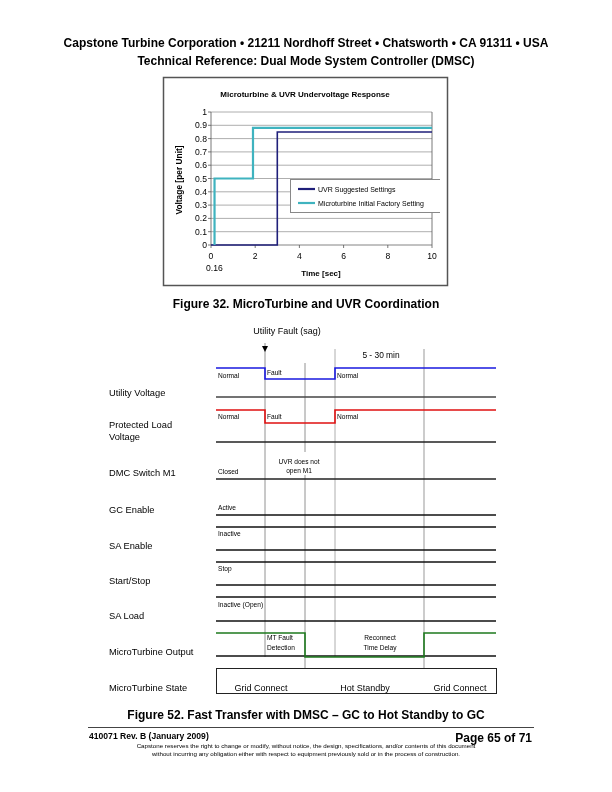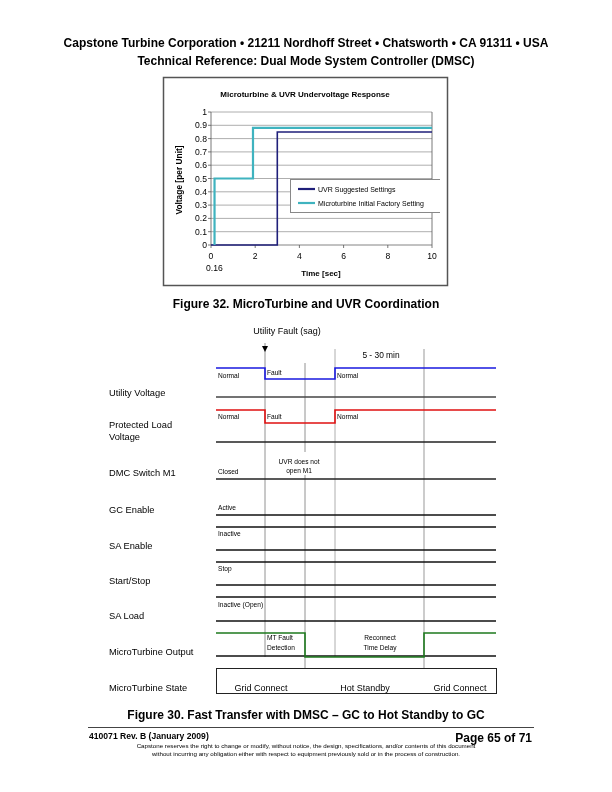--- a/index.html
+++ b/index.html
@@ -154,21 +154,21 @@
   <text x="380" y="650" text-anchor="middle" font-size="6.6">Time Delay</text>
   <text x="109" y="655" font-size="9.3">MicroTurbine Output</text>
 
   <rect x="216.5" y="668.5" width="280" height="25" fill="none" stroke="#222" stroke-width="1"></rect>
   <text x="261" y="691" text-anchor="middle" font-size="9">Grid Connect</text>
   <text x="365" y="691" text-anchor="middle" font-size="9">Hot Standby</text>
   <text x="460" y="691" text-anchor="middle" font-size="9">Grid Connect</text>
   <text x="109" y="691" font-size="9.3">MicroTurbine State</text>
 </svg>
 
-<div class="abs caption" style="top:708px;">Figure 30. Fast Transfer with DMSC – GC to Hot Standby to GC</div>
+<div class="abs caption" style="top:708px;">Figure 52. Fast Transfer with DMSC – GC to Hot Standby to GC</div>
 
 <div class="abs footer-rule"></div>
 <div class="abs foot-left">410071 Rev. B (January 2009)</div>
 <div class="abs foot-right">Page 65 of 71</div>
 <div class="abs foot-note">
   <div>Capstone reserves the right to change or modify, without notice, the design, specifications, and/or contents of this document</div>
   <div>without incurring any obligation either with respect to equipment previously sold or in the process of construction.</div>
 </div>
 
 </body></html>

